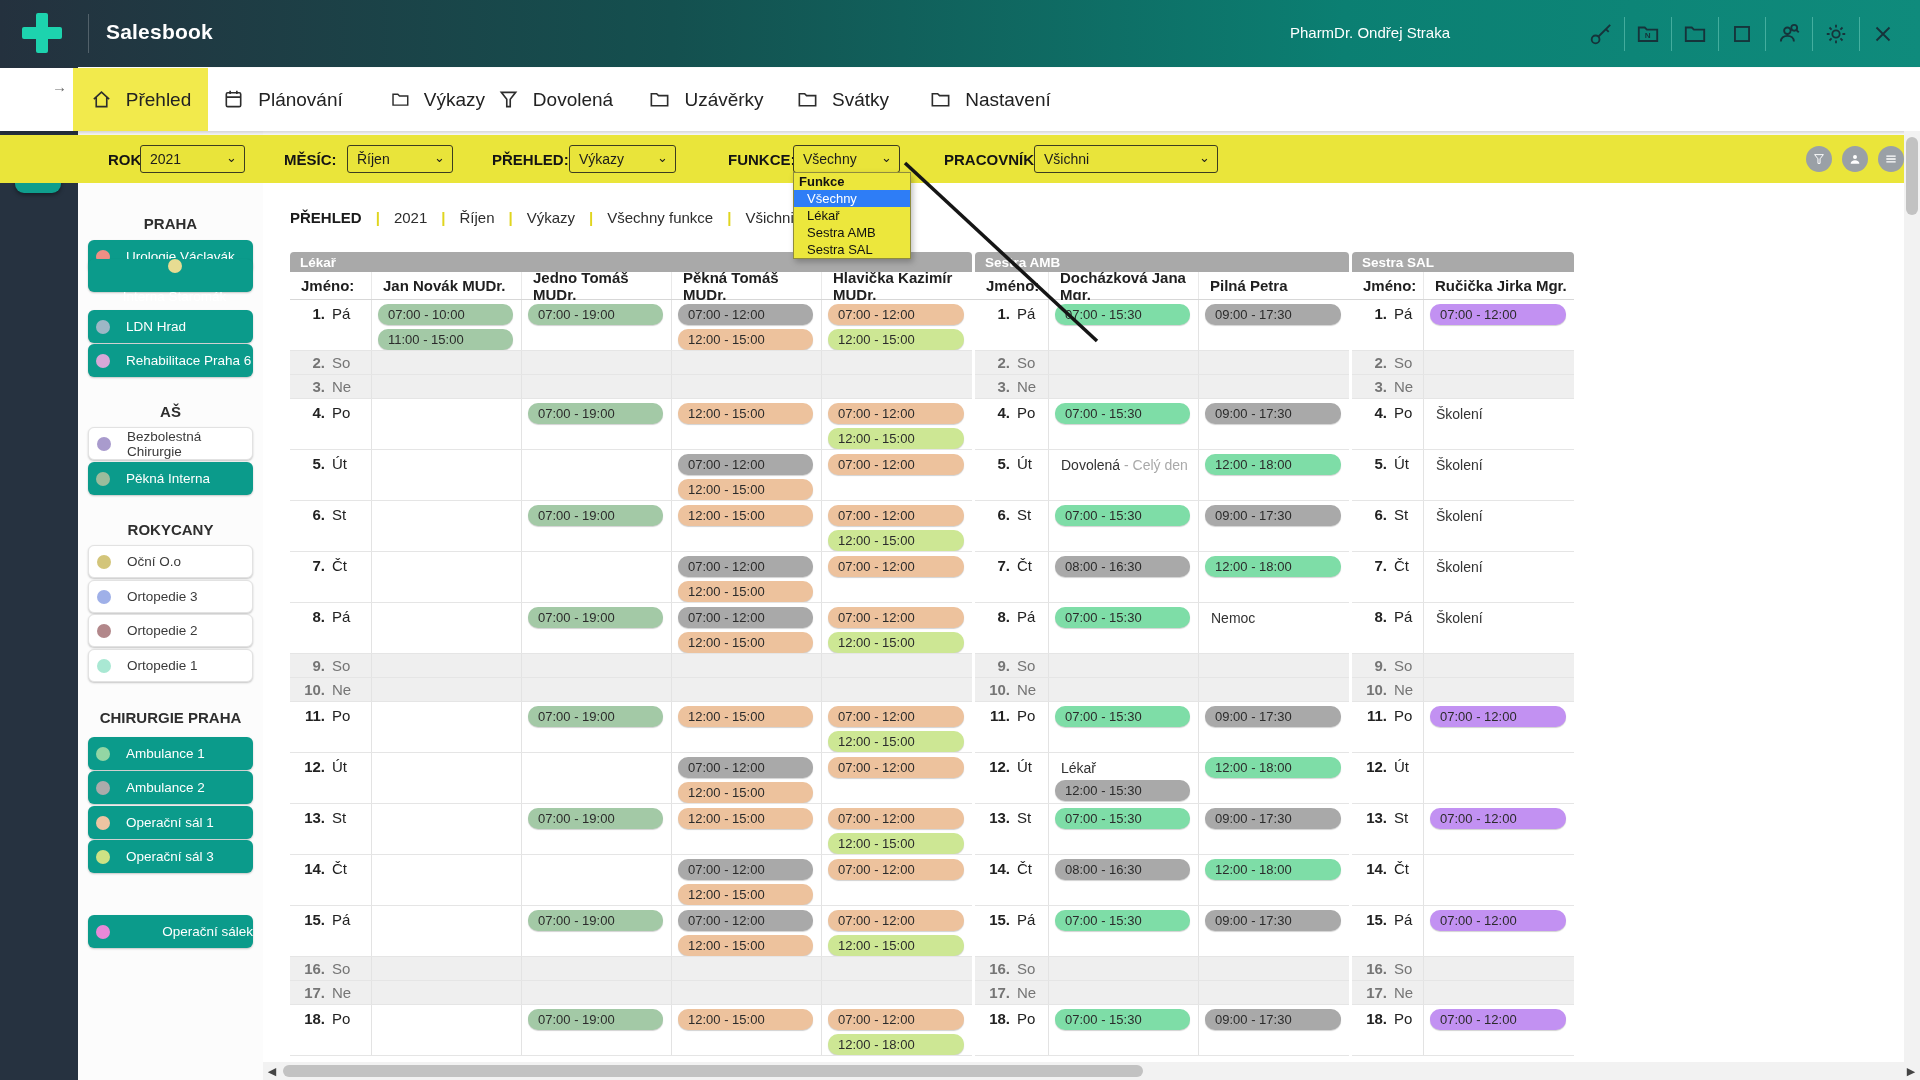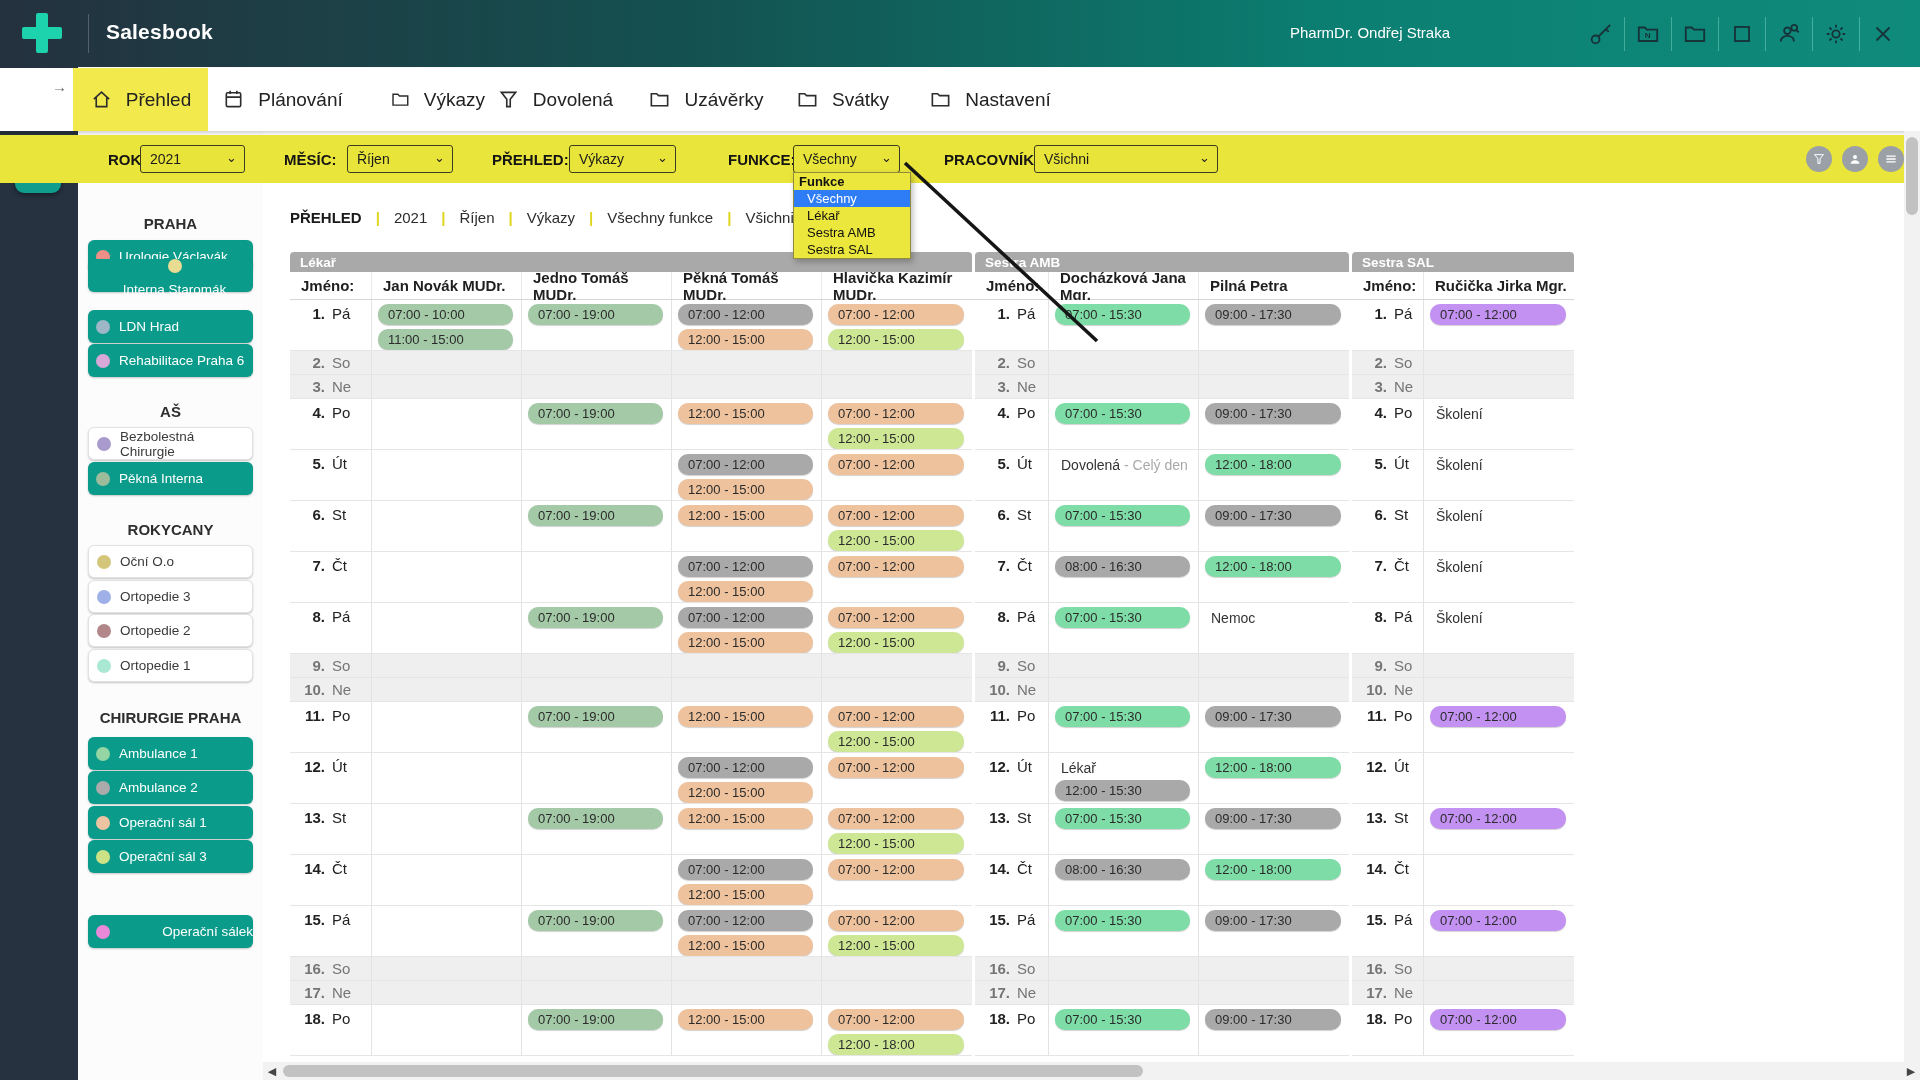--- a/index.html
+++ b/index.html
@@ -43,21 +43,21 @@
 
   
   .rail { position:absolute; left:0; top:67px; width:78px; height:1013px; background:#263240; z-index:4;}
   .rail-btn { position:absolute; left:15px; top:74px; width:46px; height:52px; background:#0f9e8d;
     border-radius:9px; display:flex; align-items:center; justify-content:center; cursor:pointer;
     box-shadow:0 2px 4px rgba(0,0,0,.4);}
   .rail-btn svg { width:28px; height:28px; color:#eafff9; }
   .sidebar { position:absolute; left:78px; top:131px; width:185px; height:949px; background:#fcfcfc; z-index:3; }
   .sb-header { width:165px; margin:0 0 0 10px; text-align:center; font-size:15px; font-weight:700; color:#2e2e2e; }
   .sb-item { position:relative; width:165px; margin-left:10px; height:33px; border-radius:6px;
-    display:flex; align-items:center; gap:9px; padding-left:8px; font-size:13.5px; cursor:pointer;
+    display:flex; align-items:center; gap:16px; padding-left:8px; font-size:13.5px; cursor:pointer;
     box-shadow:0 1px 2px rgba(0,0,0,.22); }
   .sb-item.sel { background:#0b9b8b; color:#fff; }
   .sb-item.unsel { background:#fff; border:1px solid #e2e2e2; color:#3a3a3a; }
   .sb-dot { width:14px; height:14px; border-radius:50%; flex:0 0 auto; }
 
   
   .main { position:absolute; left:263px; top:131px; width:1641px; height:931px; background:#fff; }
   .breadcrumb { position:absolute; left:27px; top:78px; display:flex; align-items:center; font-size:15px; color:#2d2d2d;}
   .bc-item { cursor:pointer; }
   .bc-item.first { font-weight:700; color:#1a1a1a; }

